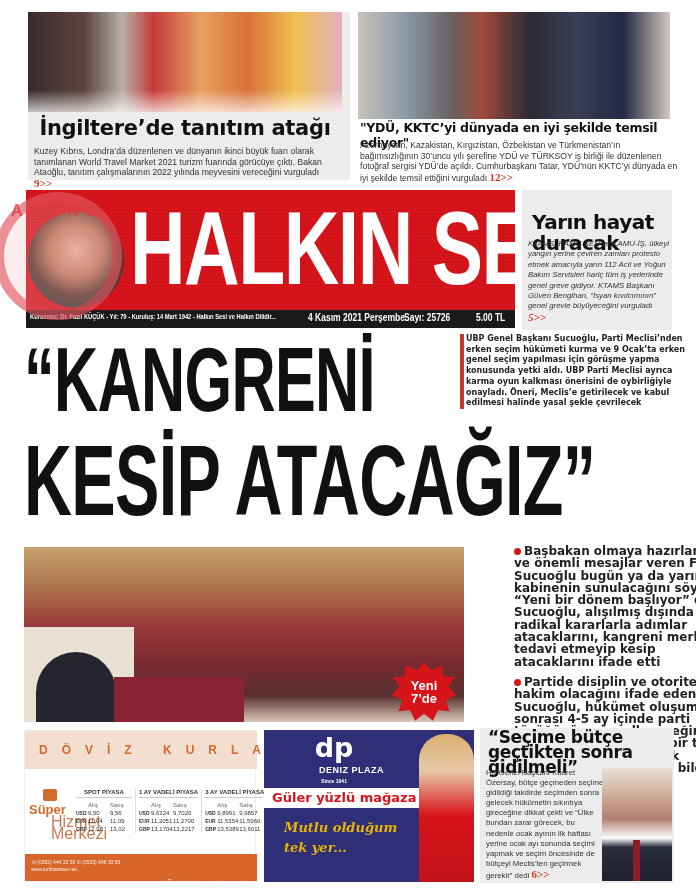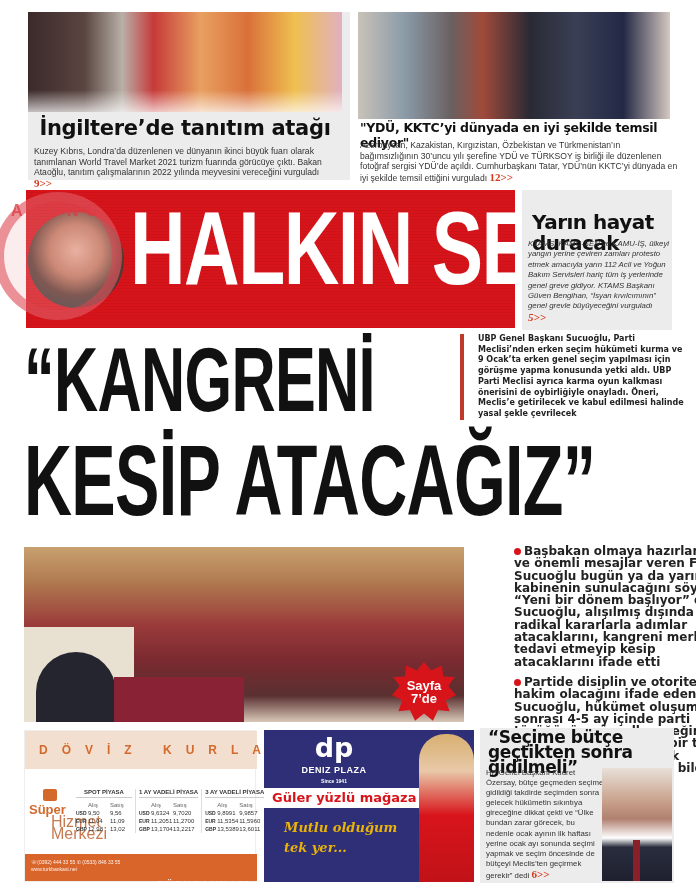--- a/index.html
+++ b/index.html
@@ -49,21 +49,21 @@
   .side-title { position: absolute; left: 10px; top: 2px; width: 140px; font-family: "DejaVu Sans", sans-serif; font-weight: bold;
     font-size: 20px; line-height: 21px; color: #111; letter-spacing: -0.5px; margin-top: 20px; }
   .side-body { position: absolute; left: 6px; top: 49px; width: 142px; font-size: 7.8px; line-height: 10.4px; color: #333; font-style: italic; }
 
   
   .main-headline { left: 24px; top: 334px; width: 452px; font-family: "Liberation Sans", sans-serif; font-weight: bold;
     color: #111; white-space: nowrap; }
   .mh-line1 { position: absolute; left: 0; top: 0; font-size: 90px; line-height: 92px; transform: scaleX(0.68); transform-origin: left top; letter-spacing: -1px; }
   .mh-line2 { position: absolute; left: 0; top: 96px; font-size: 100px; line-height: 100px; transform: scaleX(0.665); transform-origin: left top; letter-spacing: -1px; }
 
-  .lead { left: 460px; top: 334px; width: 230px; border-left: 4px solid #c0392b; padding-left: 14px;
+  .lead { left: 460px; top: 334px; width: 230px; border-left: 4px solid #c0392b; padding-left: 2px;
     font-family: "DejaVu Sans", sans-serif; font-weight: bold; font-size: 8px; line-height: 10.7px; color: #222; }
 
   
   .conf-photo { left: 24px; top: 547px; width: 440px; height: 175px;
     background: linear-gradient(180deg, #c8a070 0%, #b07a50 20%, #9a3a3a 45%, #7a2a30 65%, #5a3030 85%, #d8c8b8 100%); overflow: hidden; }
   .conf-photo .podium { position: absolute; left: 0; top: 80px; width: 110px; height: 95px; background: #e8e0d0; }
   .conf-photo .speaker { position: absolute; left: 12px; top: 105px; width: 80px; height: 70px; border-radius: 40px 40px 0 0; background: #252530; }
   .conf-photo .table { position: absolute; left: 90px; top: 130px; width: 130px; height: 45px; background: #8a2235; }
   .sayfa-badge { position: absolute; left: 368px; top: 115px; width: 64px; height: 60px; background: #d8141b;
     clip-path: polygon(50% 0%, 61% 14%, 78% 6%, 80% 24%, 98% 25%, 88% 40%, 100% 55%, 84% 64%, 90% 82%, 72% 80%, 64% 98%, 50% 86%, 36% 98%, 28% 80%, 10% 82%, 16% 64%, 0% 55%, 12% 40%, 2% 25%, 20% 24%, 22% 6%, 39% 14%);
@@ -89,21 +89,21 @@
   .fx-row .c { width: 12px; font-size: 5px; font-weight: bold; }
   .fx-row .v { width: 22px; }
   .fx-row.h .v { color: #666; }
   .fx-foot { position: absolute; left: 0; bottom: 0; width: 232px; height: 27px; background: #d9652a; color: #fff; }
   .fx-foot .ph { position: absolute; left: 6px; top: 5px; font-size: 5px; line-height: 7px; opacity: 0.9; }
   .fx-foot .tb { position: absolute; right: 8px; top: 24px; font-family: "Liberation Serif", serif; font-size: 12px; letter-spacing: 0.5px; }
 
   
   .ad { left: 264px; top: 730px; width: 210px; height: 152px; background: #2f2f78; overflow: hidden; }
   .ad-logo { position: absolute; left: 50px; top: 4px; width: 40px; height: 28px; color: #fff; font-size: 27px; font-weight: bold; text-align: center; line-height: 28px; font-family: "DejaVu Sans", sans-serif; }
-  .ad-name { position: absolute; left: 20px; top: 35px; width: 100px; text-align: center; color: #fff; font-weight: bold; font-size: 9px; letter-spacing: 0.5px; }
+  .ad-name { position: absolute; left: 20px; top: 35px; width: 100px; text-align: right; color: #fff; font-weight: bold; font-size: 9px; letter-spacing: 0.5px; }
   .ad-since { position: absolute; left: 20px; top: 48px; width: 100px; text-align: center; color: #fff; font-size: 5px; font-weight: bold; }
   .ad-strip { position: absolute; left: 0; top: 58px; width: 175px; height: 20px; background: #fff; color: #d8141b; font-weight: bold;
     font-size: 13px; line-height: 20px; padding-left: 8px; white-space: nowrap; font-family: "DejaVu Sans", sans-serif; }
   .ad-slogan { position: absolute; left: 20px; top: 88px; width: 130px; text-align: left; color: #eab308; font-family: "DejaVu Serif", serif;
     font-style: italic; font-weight: bold; font-size: 13px; line-height: 20px; }
   .ad-girl { position: absolute; left: 155px; top: 4px; width: 55px; height: 148px;
     background: linear-gradient(180deg, #d8b070 0%, #e8c8a8 25%, #d8141b 55%, #c01218 100%); border-radius: 26px 26px 0 0; }
 
   
   .br { left: 480px; top: 728px; width: 194px; height: 155px; background: #ececec; }
@@ -131,20 +131,26 @@
   <div class="headline-tr">"YDÜ, KKTC’yi dünyada en iyi şekilde temsil ediyor"</div>
   <div class="body-tr">
     <span>Azerbaycan, Kazakistan, Kırgızistan, Özbekistan ve Türkmenistan’ın bağımsızlığının 30’uncu yılı şerefine YDÜ ve TÜRKSOY iş birliği ile düzenlenen fotoğraf sergisi YDÜ’de açıldı. Cumhurbaşkanı Tatar, YDÜ’nün KKTC’yi dünyada en iyi şekilde temsil ettiğini vurguladı</span>
     <span class="pageref">12&gt;&gt;</span>
   </div>
 </div>
 
 <div class="abs masthead">
   <div class="founder-portrait"></div>
   <div class="mast-title">HALKIN SESİ</div>
+  <div class="mast-bar">
+    <span class="mast-founder">Kurucusu: Dr. Fazıl KÜÇÜK - Yıl: 79 - Kuruluş: 14 Mart 1942 - Halkın Sesi ve Halkın Dilidir...</span>
+    <span class="mast-date">4 Kasım 2021 Perşembe</span>
+    <span class="mast-issue">Sayı: 25726</span>
+    <span class="mast-price">5.00 TL</span>
+  </div>
 </div>
 
 <div class="abs stamp">
   <div class="stamp-text">AJANS</div>
 </div>
 
 <div class="abs side">
   <div class="side-title">Yarın hayat duracak</div>
   <div class="side-body">
     <span>KTAMS, KAMU-SEN ve KAMU-İŞ, ülkeyi yangın yerine çeviren zamları protesto etmek amacıyla yarın 112 Acil ve Yoğun Bakım Servisleri hariç tüm iş yerlerinde genel greve gidiyor. KTAMS Başkanı Güven Bengihan, “İsyan kıvılcımının” genel grevle büyüyeceğini vurguladı</span>
@@ -157,21 +163,21 @@
   <div class="mh-line2">KESİP ATACAĞIZ”</div>
 </div>
 
 <div class="abs lead">UBP Genel Başkanı Sucuoğlu, Parti Meclisi’nden erken seçim hükümeti kurma ve 9 Ocak’ta erken genel seçim yapılması için görüşme yapma konusunda yetki aldı. UBP Parti Meclisi ayrıca karma oyun kalkması önerisini de oybirliğiyle onayladı. Öneri, Meclis’e getirilecek ve kabul edilmesi halinde yasal şekle çevrilecek</div>
 
 <div class="abs conf-photo">
   <div class="podium"></div>
   <div class="speaker"></div>
   <div class="table"></div>
   <div class="sayfa-badge">
-    <span>Sayfa</span>
+    <span>Yeni</span>
     <span>7’de</span>
   </div>
 </div>
 
 <div class="abs bullets">
   <div class="bullet">
     <span class="dot"></span><span>Başbakan olmaya hazırlanan ve önemli mesajlar veren Faiz Sucuoğlu bugün ya da yarın kabinenin sunulacağını söyledi. “Yeni bir dönem başlıyor” diyen Sucuoğlu, alışılmış dışında radikal kararlarla adımlar atacaklarını, kangreni merhemle tedavi etmeyip kesip atacaklarını ifade etti</span>
   </div>
   <div class="bullet">
     <span class="dot"></span><span>Partide disiplin ve otoritenin hakim olacağını ifade eden Sucuoğlu, hükümet oluşumu sonrası 4-5 ay içinde parti tüzüğünün güncelleneceğini, partinin önünü açacak bir tüzük hazırlanacağını ve tüzük kurultayına gidileceğini bildirdi</span>

